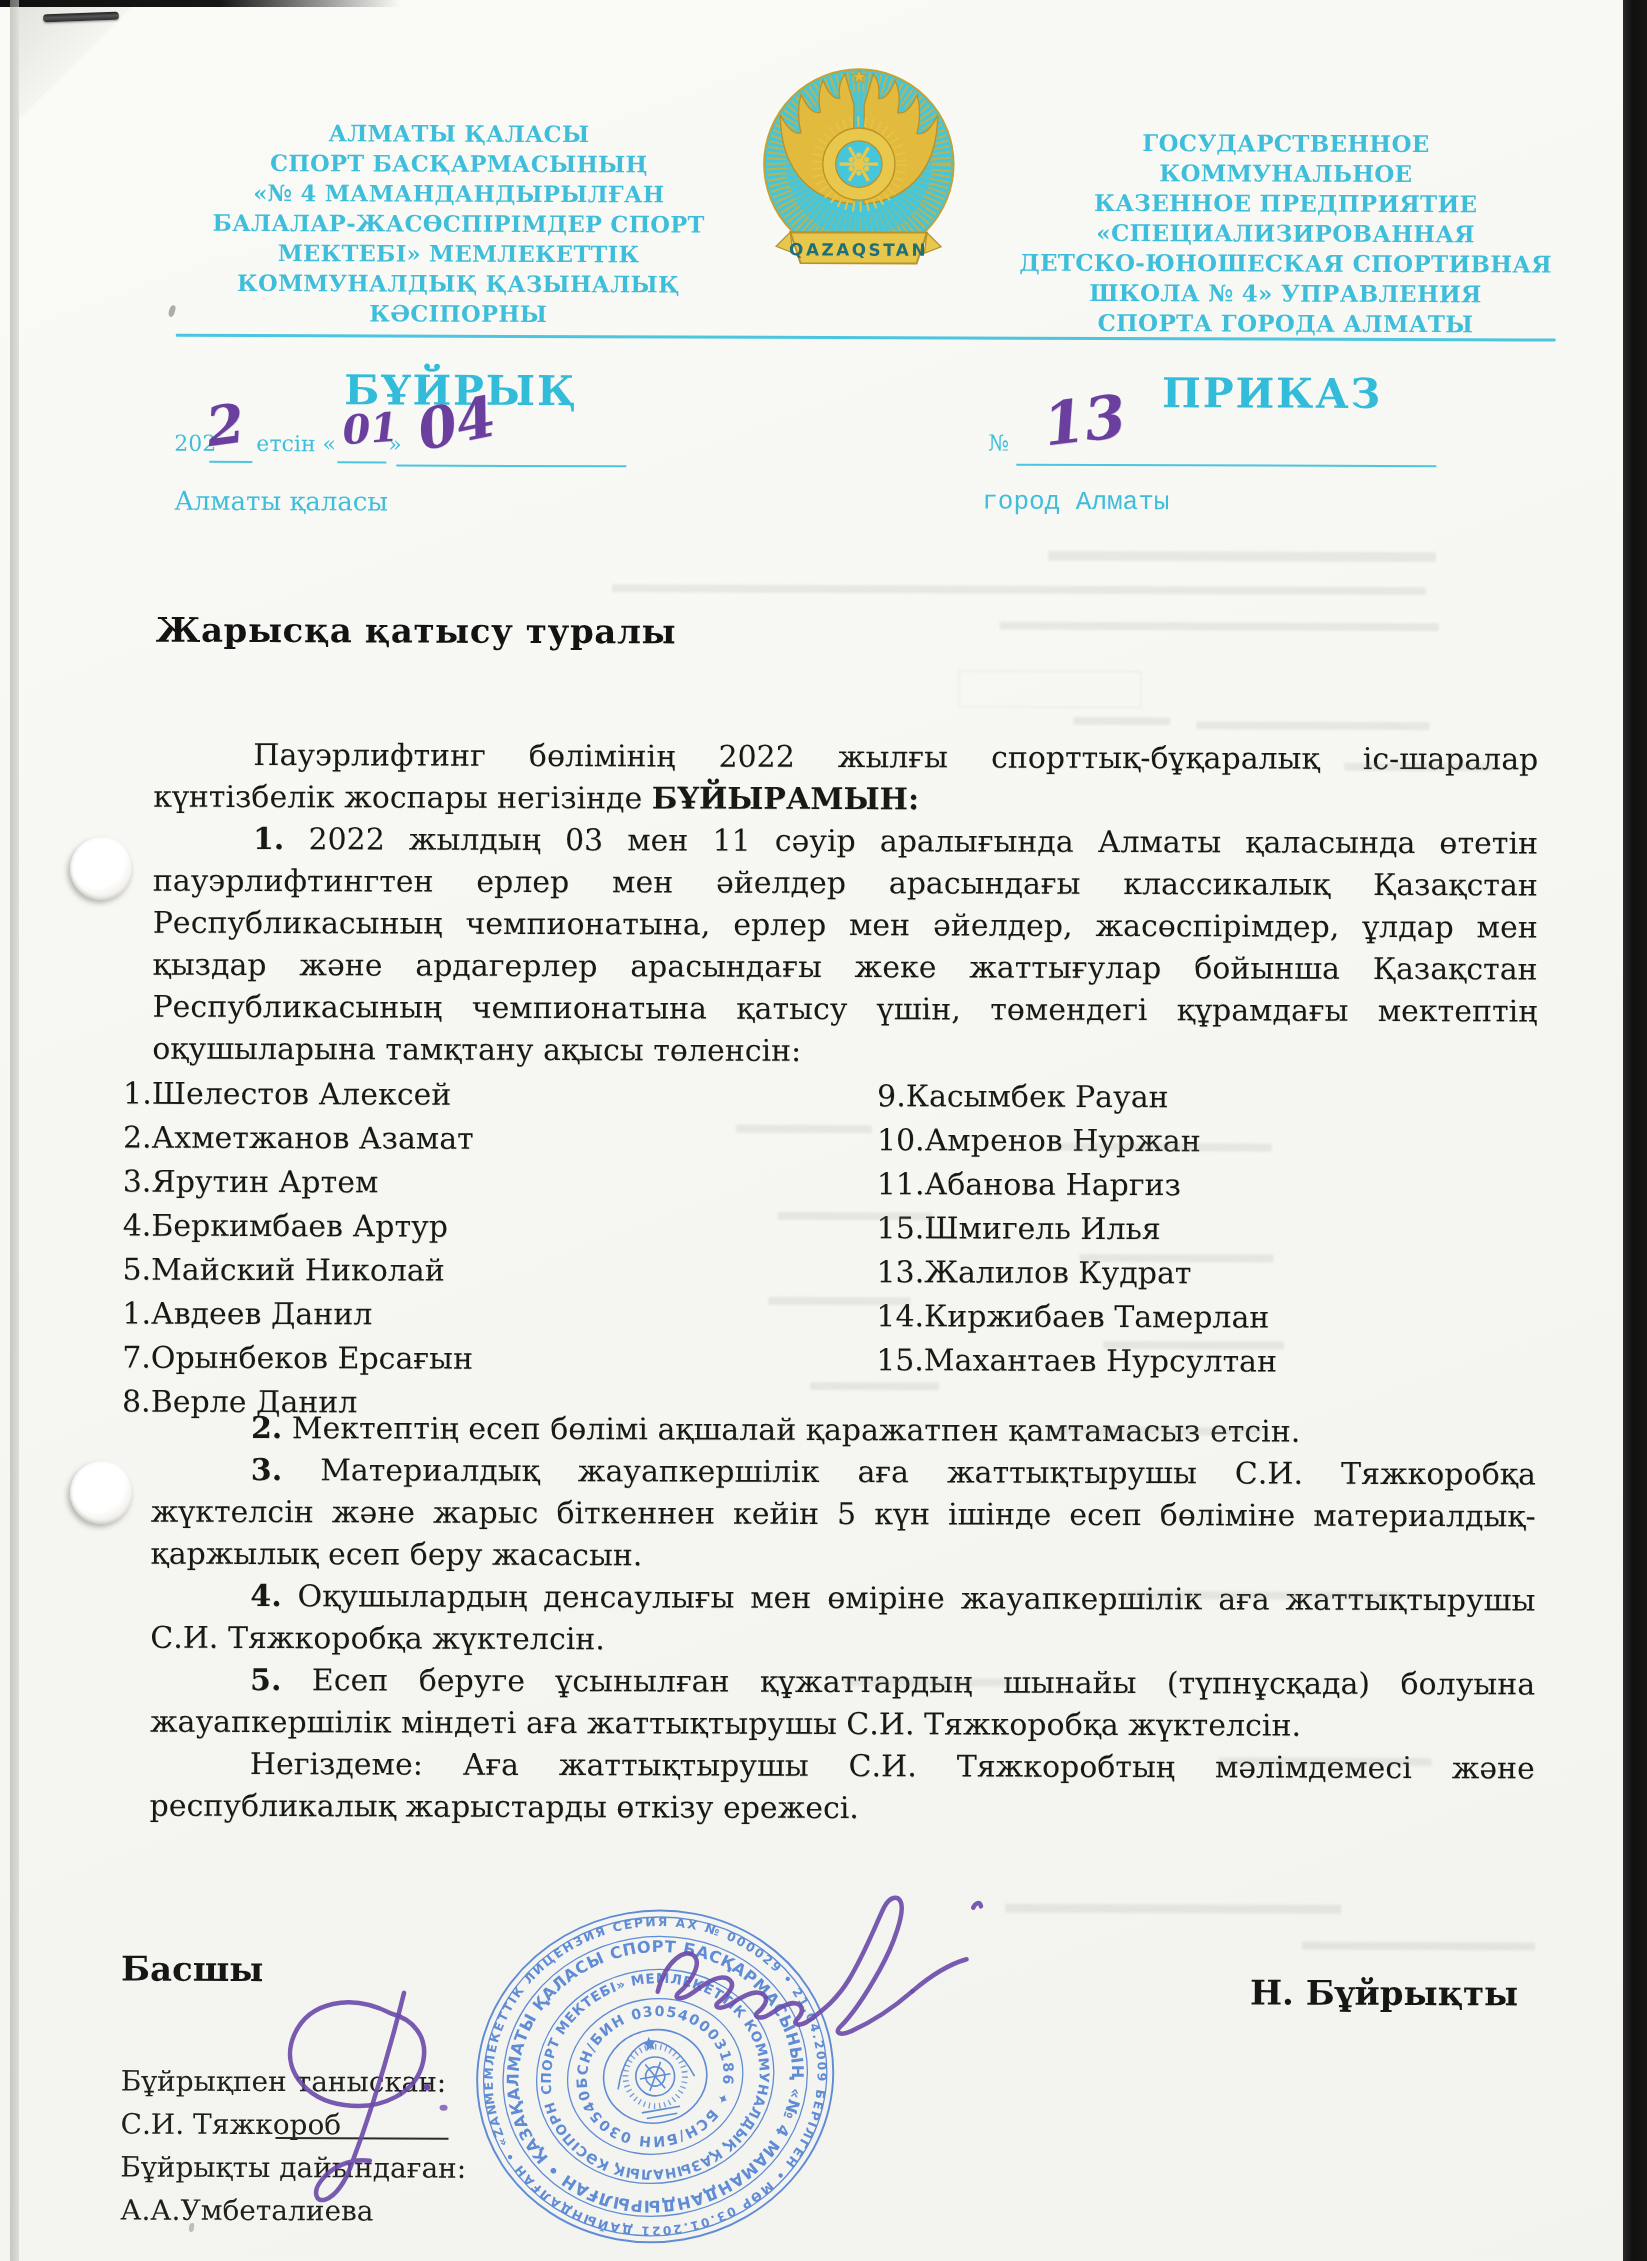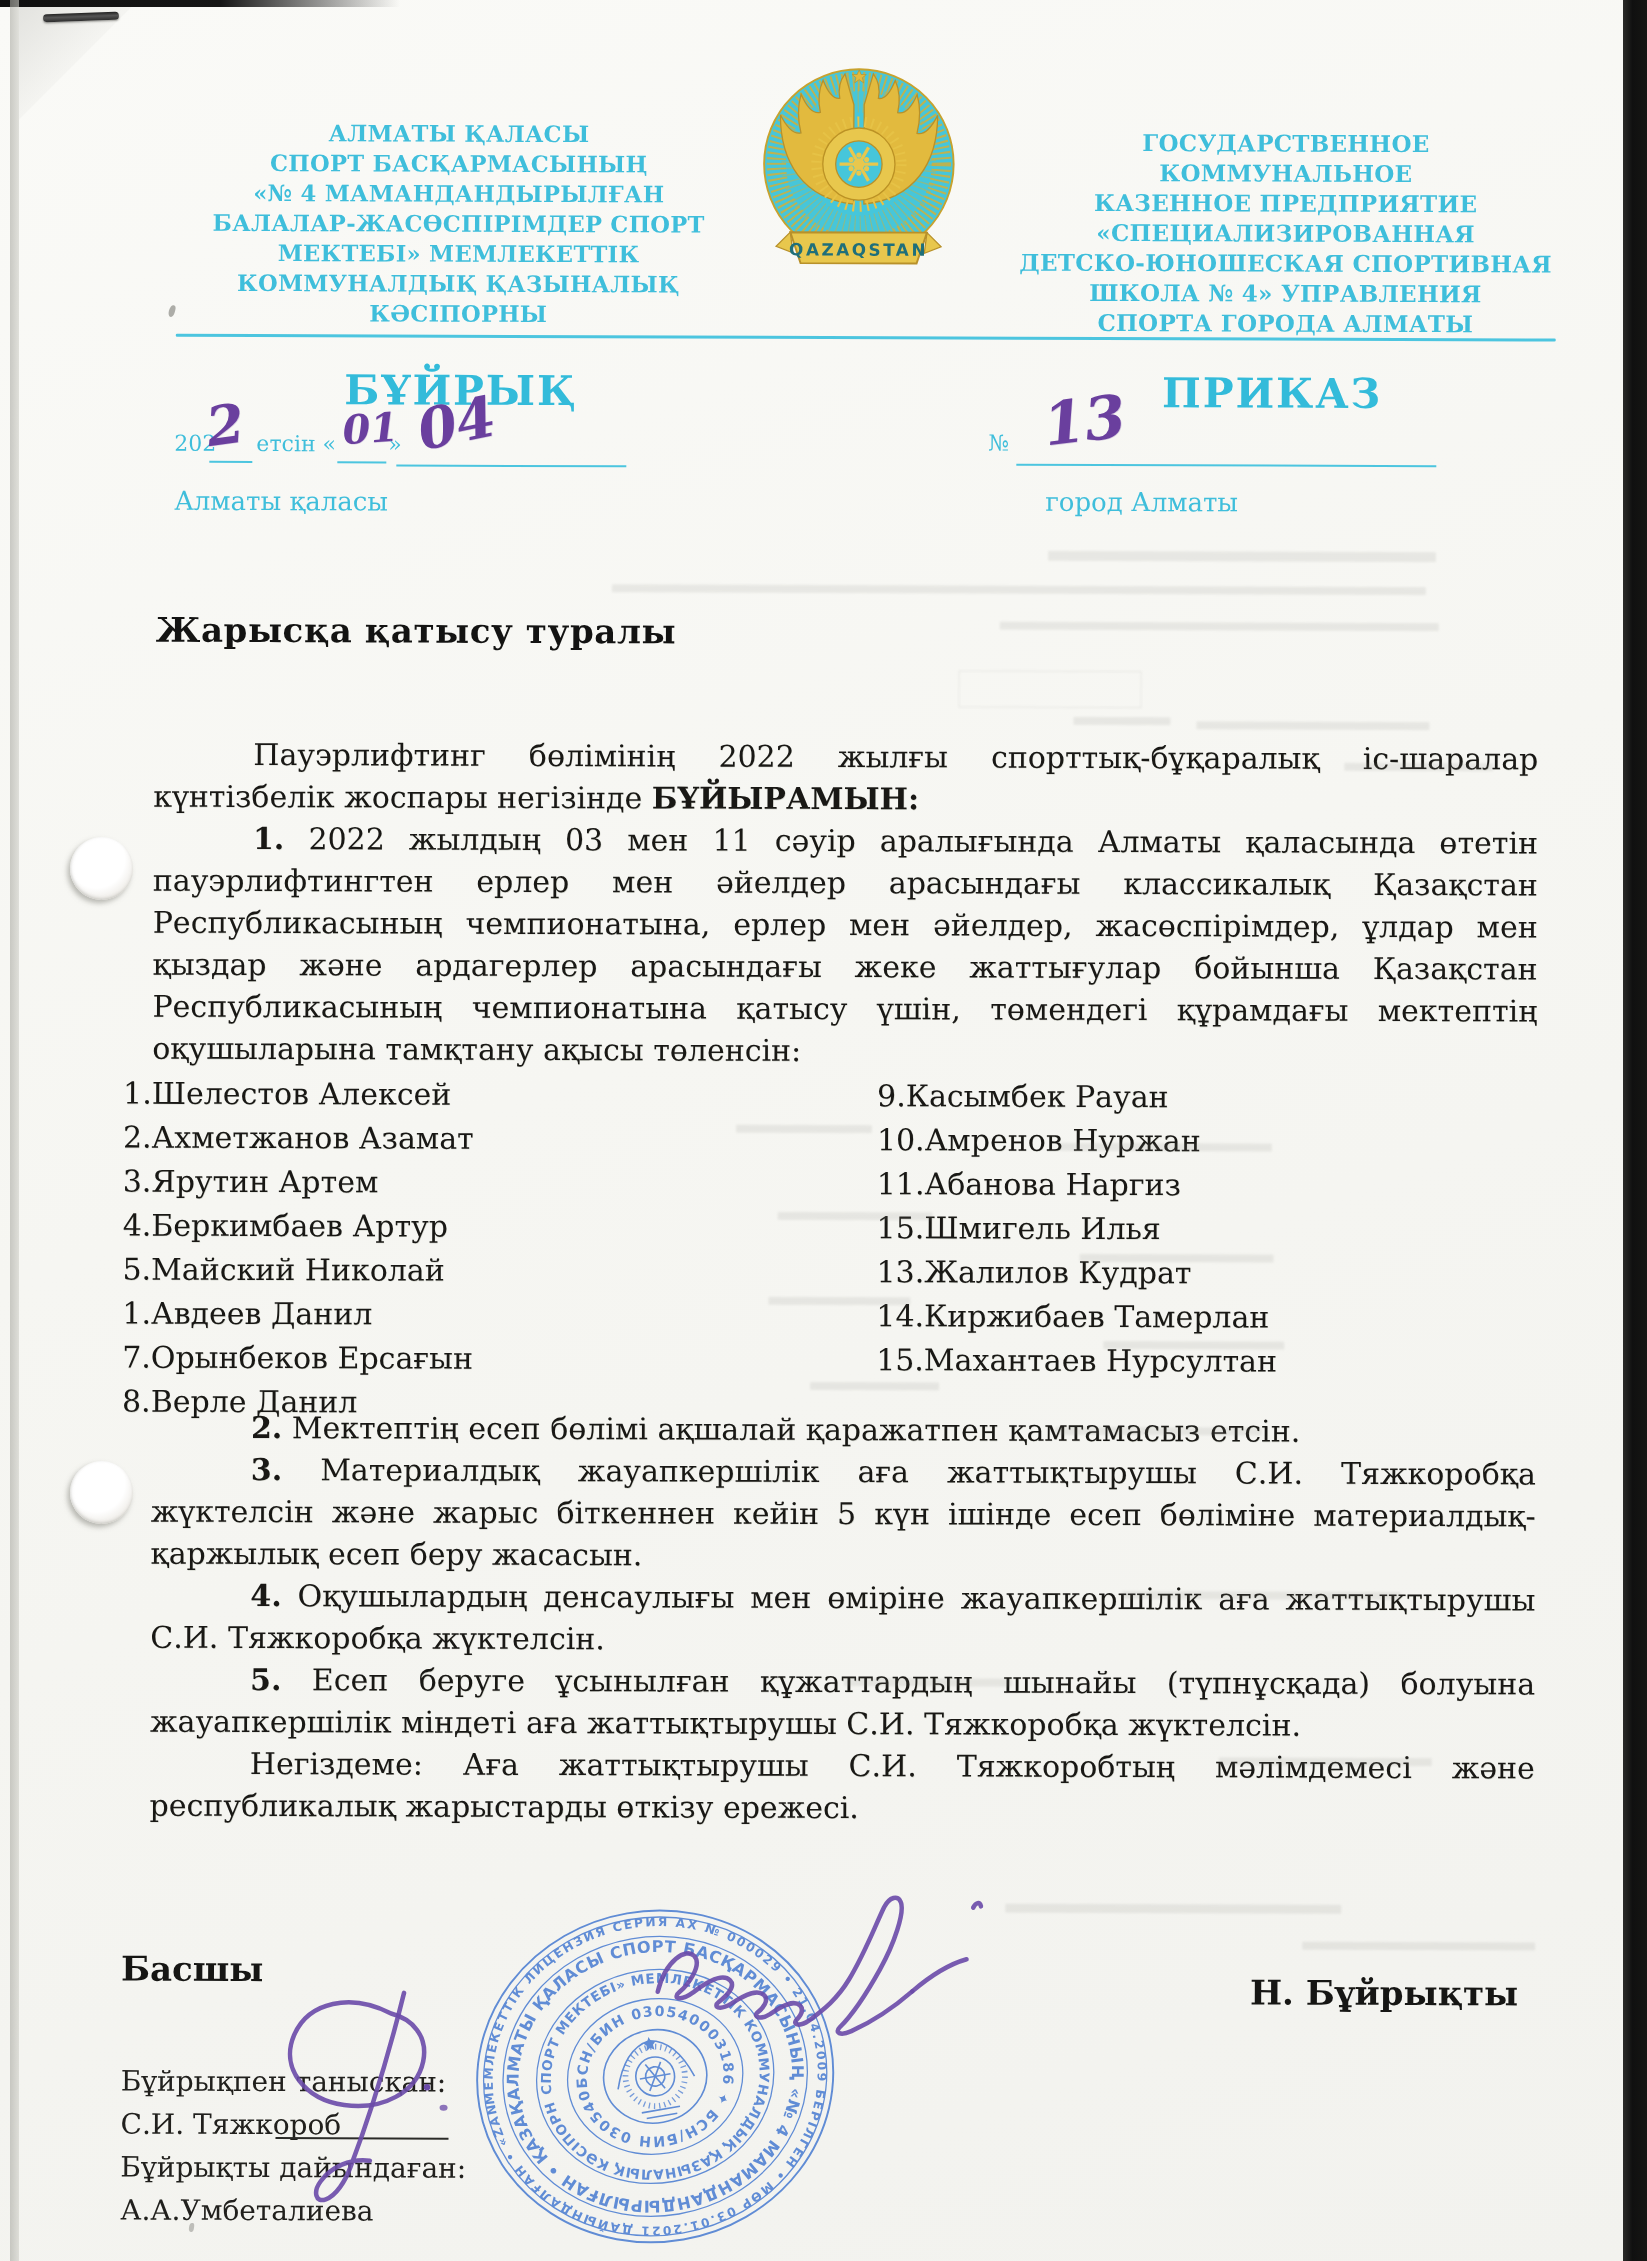--- a/index.html
+++ b/index.html
@@ -136,21 +136,21 @@
     <span class="hw" style="left:340px;top:406px;font-size:40px;transform:rotate(-4deg);">01</span>
     <div class="ul" style="left:335px;top:463px;width:49px;"></div>
     <span class="cy" style="left:386px;top:433px;">»</span>
     <span class="hw" style="left:415px;top:391px;font-size:56px;transform:rotate(-12deg);">04</span>
     <div class="ul" style="left:394px;top:466px;width:230px;"></div>
     <span class="cy" style="left:172px;top:488px;font-size:26px;">Алматы қаласы</span>
 
     <span class="cy" style="left:986px;top:430px;">№</span>
     <div class="ul" style="left:1014px;top:463px;width:420px;"></div>
     <span class="hw" style="left:1041px;top:385px;font-size:59px;transform:rotate(-7deg);">13</span>
-    <span class="cy" style="left:1043px;top:486px;font-size:26px;">город Алматы</span>
+    <span class="cy" style="left:980px;top:486px;font-size:26px;font-family:Liberation Mono, monospace;">город Алматы</span>
 
     <div class="subject">Жарысқа қатысу туралы</div>
 
     <div class="bodyblk" style="top:736px;">
       <div class="bl j ind"><span>Пауэрлифтинг бөлімінің 2022 жылғы спорттық-бұқаралық іс-шаралар</span><b></b><span></span></div>
       <div class="bl l"><span>күнтізбелік жоспары негізінде </span><b>БҰЙЫРАМЫН:</b><span></span></div>
       <div class="bl j ind"><span></span><b>1.</b><span> 2022 жылдың 03 мен 11 сәуір аралығында Алматы қаласында өтетін</span></div>
       <div class="bl j"><span>пауэрлифтингтен ерлер мен әйелдер арасындағы классикалық Қазақстан</span><b></b><span></span></div>
       <div class="bl j"><span>Республикасының чемпионатына, ерлер мен әйелдер, жасөспірімдер, ұлдар мен</span><b></b><span></span></div>
       <div class="bl j"><span>қыздар және ардагерлер арасындағы жеке жаттығулар бойынша Қазақстан</span><b></b><span></span></div>

